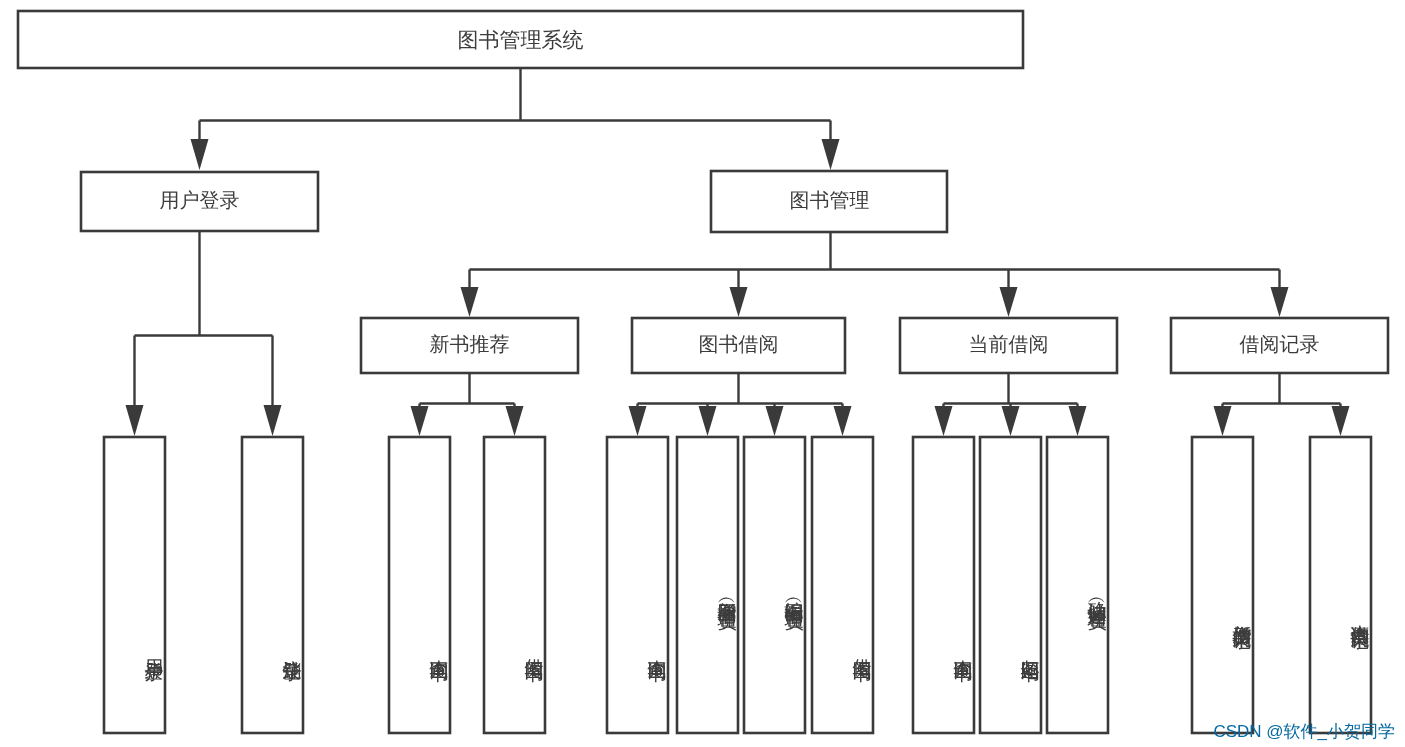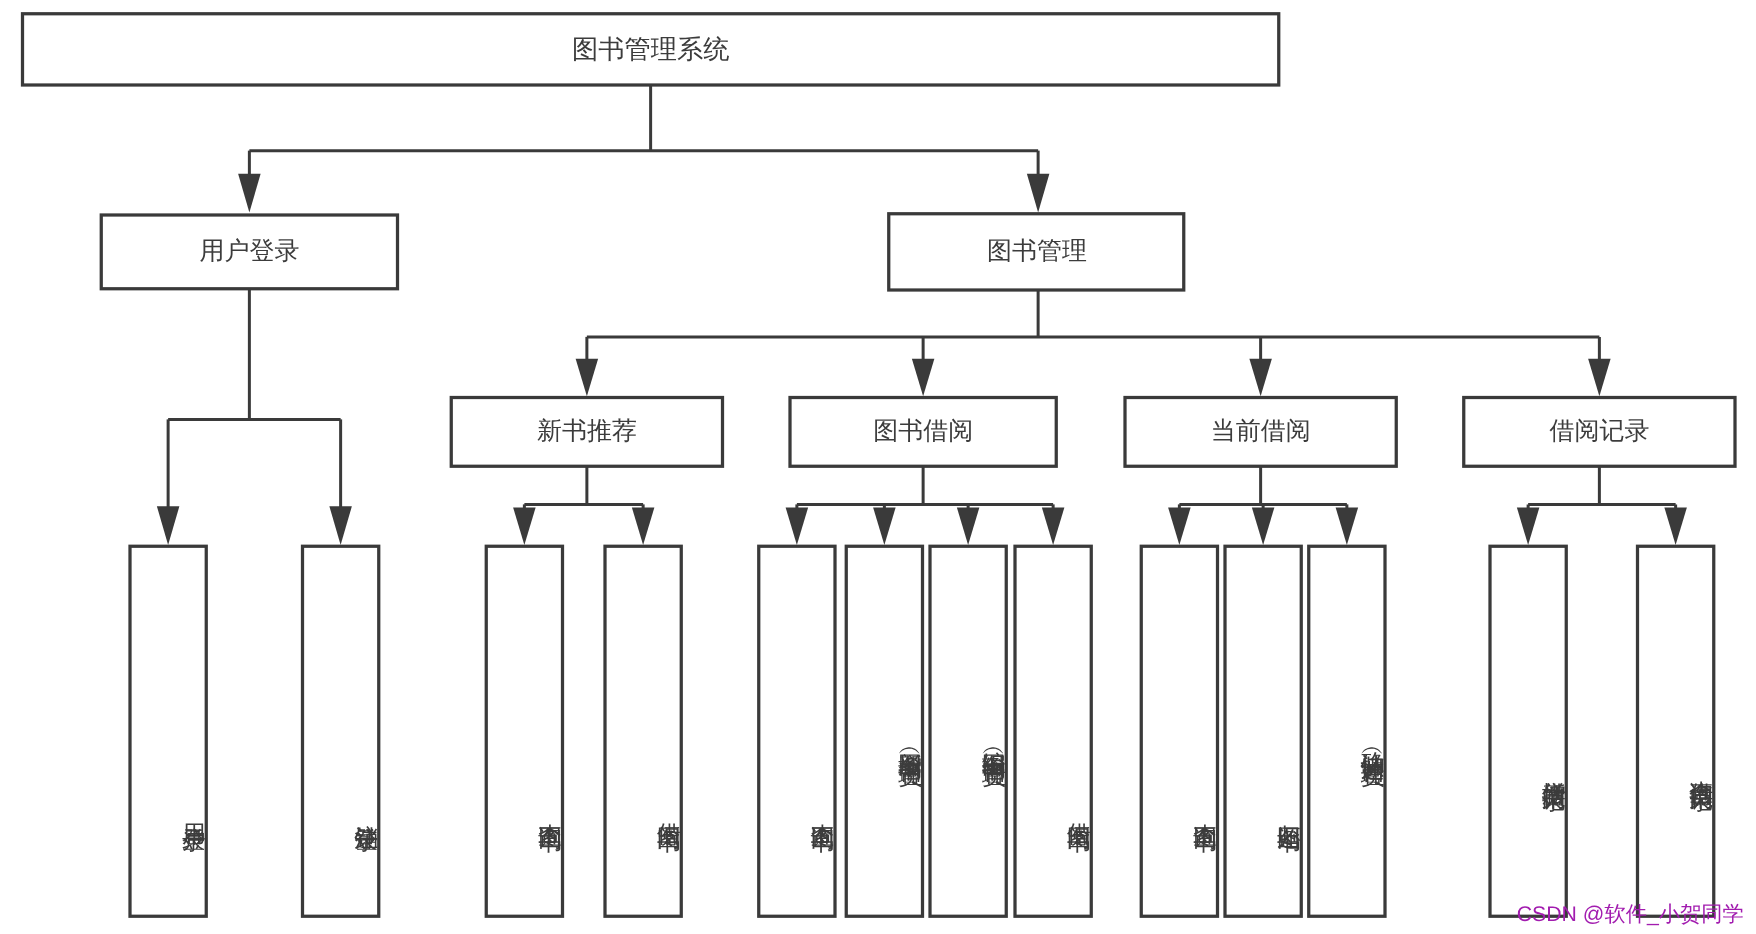--- a/index.html
+++ b/index.html
@@ -66,21 +66,21 @@
     text-align: center;
     white-space: pre;
     pointer-events: none;
   }
   .watermark {
     position: absolute;
     right: 10px;
     bottom: 4px;
     font-family: "Liberation Sans", "DejaVu Sans", sans-serif;
     font-size: 17px;
-    color: #a21caf;
+    color: #0369a1;
     white-space: pre;
   }
 </style>
 </head>
 <body>
 
 <div id="diagram-root">
 
   <svg class="flow" viewBox="0 0 1405 747" xmlns="http://www.w3.org/2000/svg">
 

